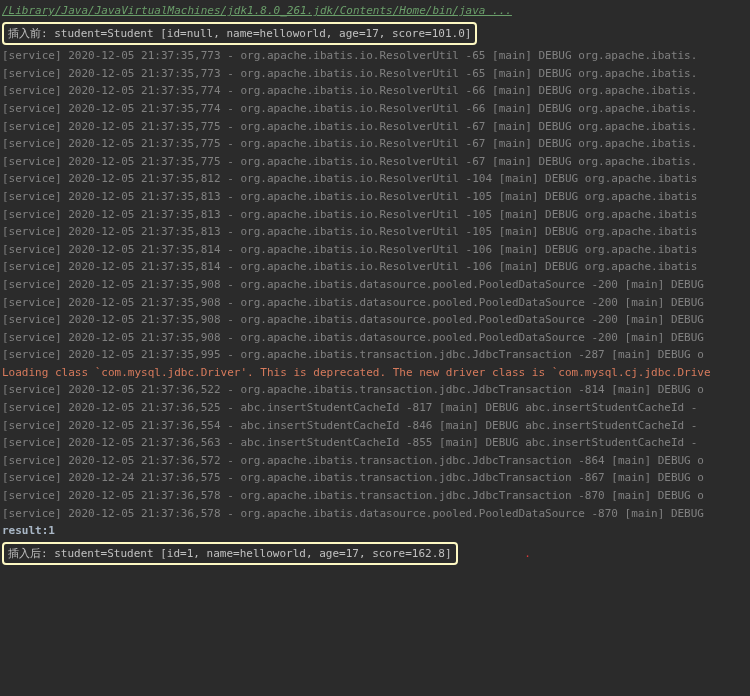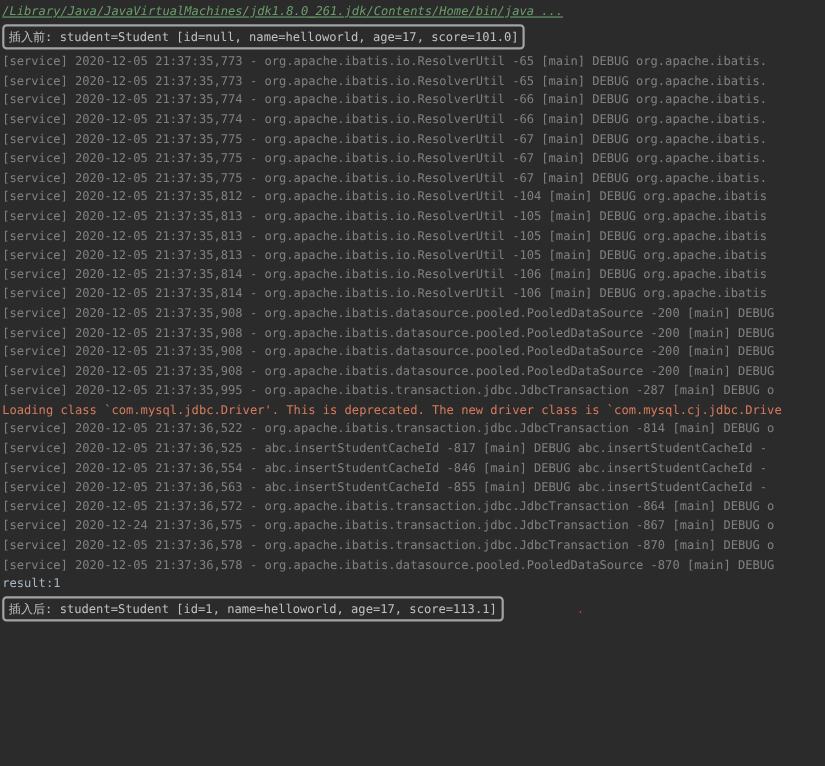--- a/index.html
+++ b/index.html
@@ -18,21 +18,21 @@
       padding: 2px;
       line-height: 1.6;
     }
     .header-line {
       color: #6a9e6a;
       text-decoration: underline;
       white-space: nowrap;
       font-style: italic;
     }
     .highlight-box {
-      border: 2px solid #a3a3a3;
+      border: 2px solid #fef9c3;
       border-radius: 4px;
       display: inline-block;
       padding: 1px 4px;
       margin: 2px 0;
     }
     .highlight-text {
       color: #c0c0c0;
     }
     .log-line {
       white-space: nowrap;
@@ -42,20 +42,21 @@
       color: #d67a5c;
       white-space: nowrap;
     }
     .red-dot {
       color: #d93a3a;
       display: inline-block;
       margin-left: 60px;
     }
     .result-line {
       color: #a9b7c6;
+      font-weight: bold;
     }
   </style>
 </head>
 <body>
 
 
 
 <div class="header-line">/Library/Java/JavaVirtualMachines/jdk1.8.0_261.jdk/Contents/Home/bin/java ...</div>
 
 <div class="highlight-box">
@@ -93,19 +94,19 @@
     <div class="log-line">[service] 2020-12-05 21:37:36,572 - org.apache.ibatis.transaction.jdbc.JdbcTransaction -864   [main] DEBUG o</div>
     <div class="log-line">[service] 2020-12-24 21:37:36,575 - org.apache.ibatis.transaction.jdbc.JdbcTransaction -867   [main] DEBUG o</div>
     <div class="log-line">[service] 2020-12-05 21:37:36,578 - org.apache.ibatis.transaction.jdbc.JdbcTransaction -870   [main] DEBUG o</div>
     <div class="log-line">[service] 2020-12-05 21:37:36,578 - org.apache.ibatis.datasource.pooled.PooledDataSource -870   [main] DEBUG</div>
   </div>
 
 <div class="result-line">result:1</div>
 
 <div>
   <span class="highlight-box">
-    <span class="highlight-text">插入后: student=Student [id=1, name=helloworld, age=17, score=113.1]</span>
+    <span class="highlight-text">插入后: student=Student [id=1, name=helloworld, age=17, score=162.8]</span>
   </span>
   <span class="red-dot">.</span>
 </div>
 
 
 
 
 </body></html>

